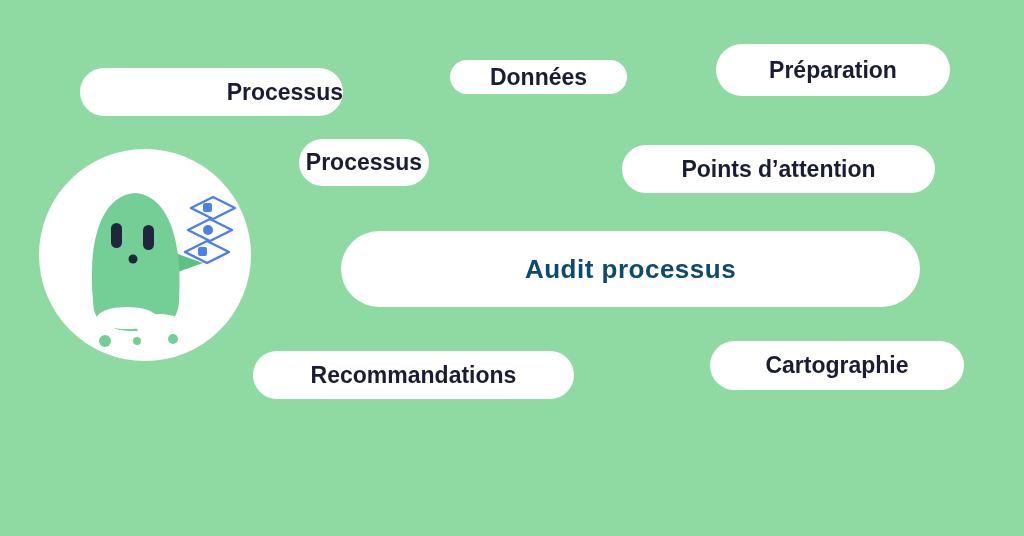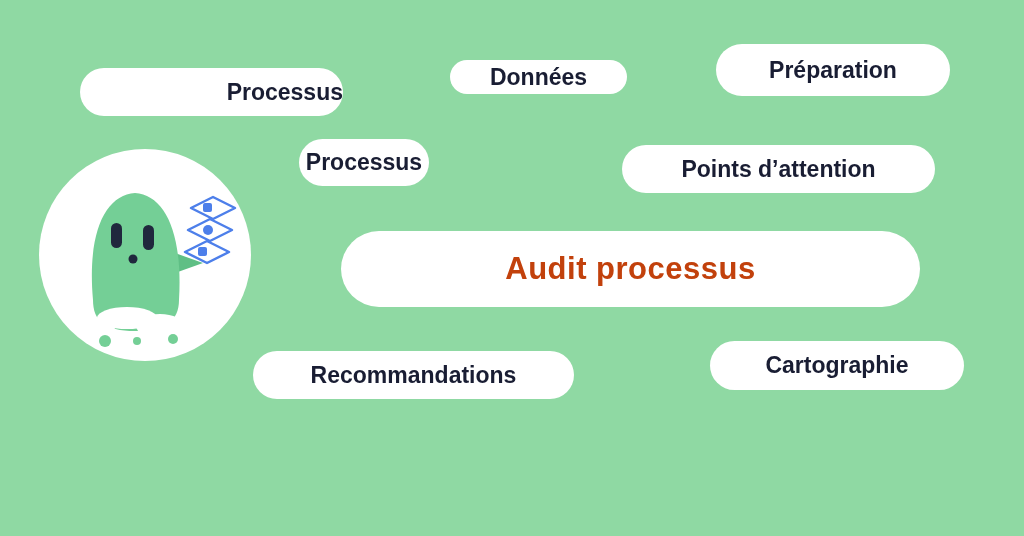--- a/index.html
+++ b/index.html
@@ -20,22 +20,22 @@
     border-radius: 999px;
     display: flex;
     align-items: center;
     justify-content: center;
     color: #191D33;
     font-weight: 700;
     font-size: 23px;
     white-space: nowrap;
   }
   .pill-center {
-    font-size: 31px;
-    color: #c2410c;
+    font-size: 26px;
+    color: #0c4a6e;
     letter-spacing: 0.5px;
   }
   .mascot {
     position: absolute;
     left: 35px;
     top: 145px;
     width: 220px;
     height: 220px;
   }
   

